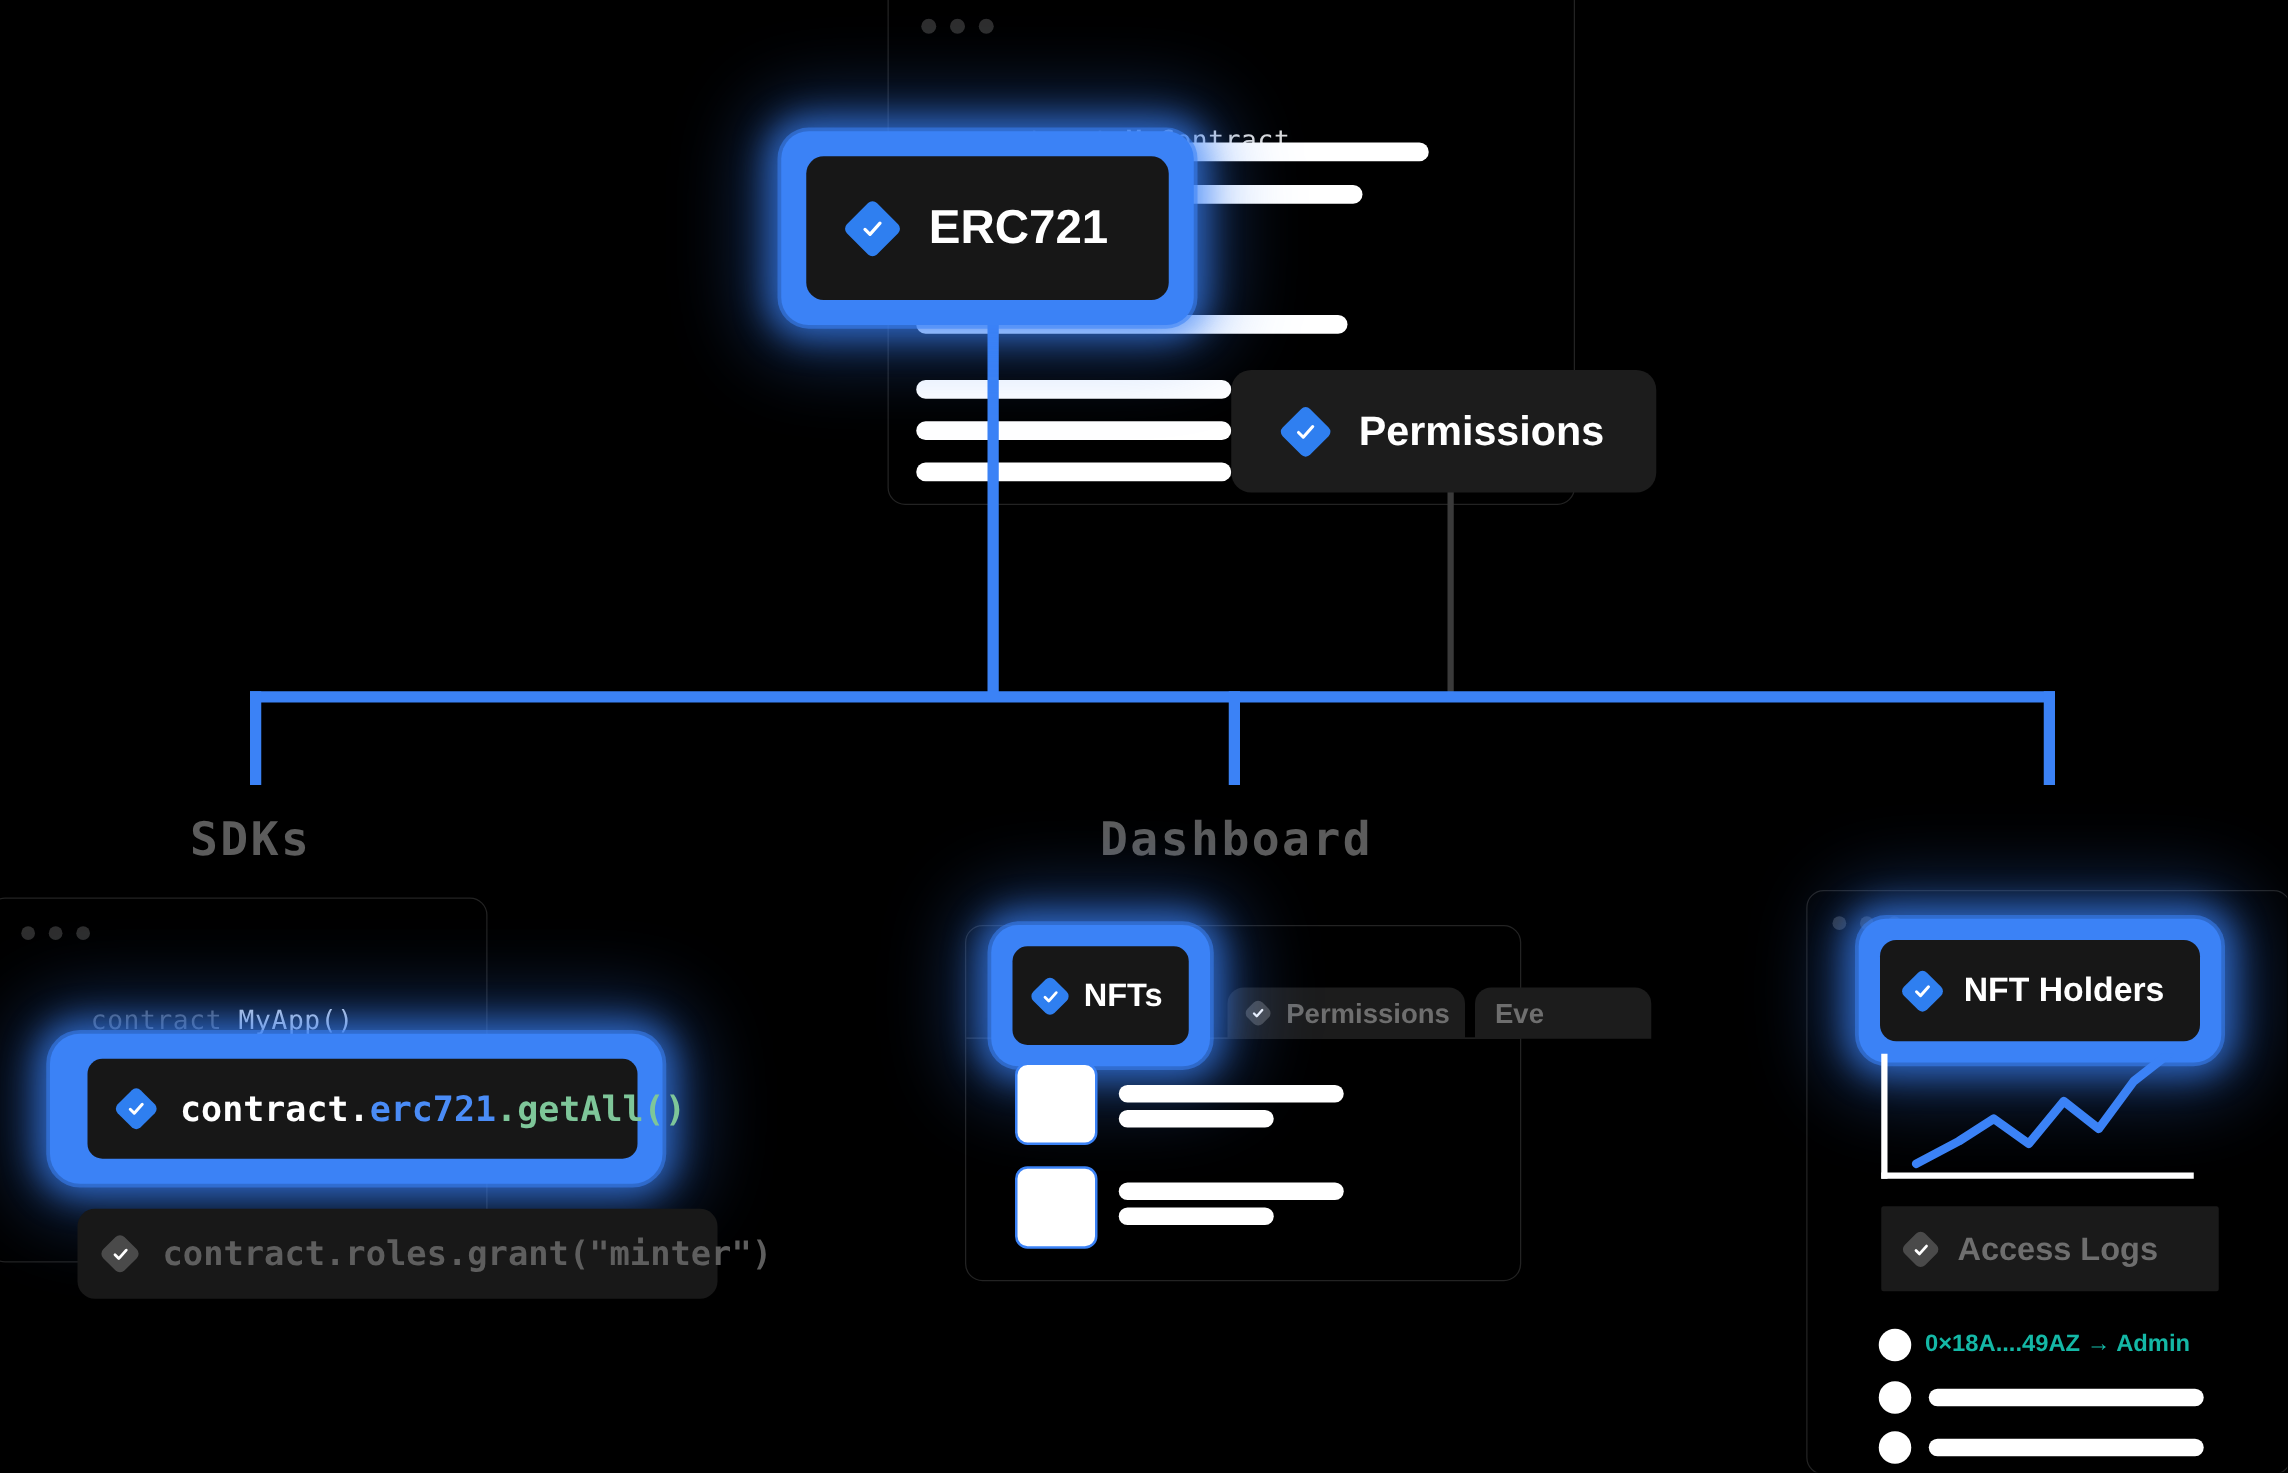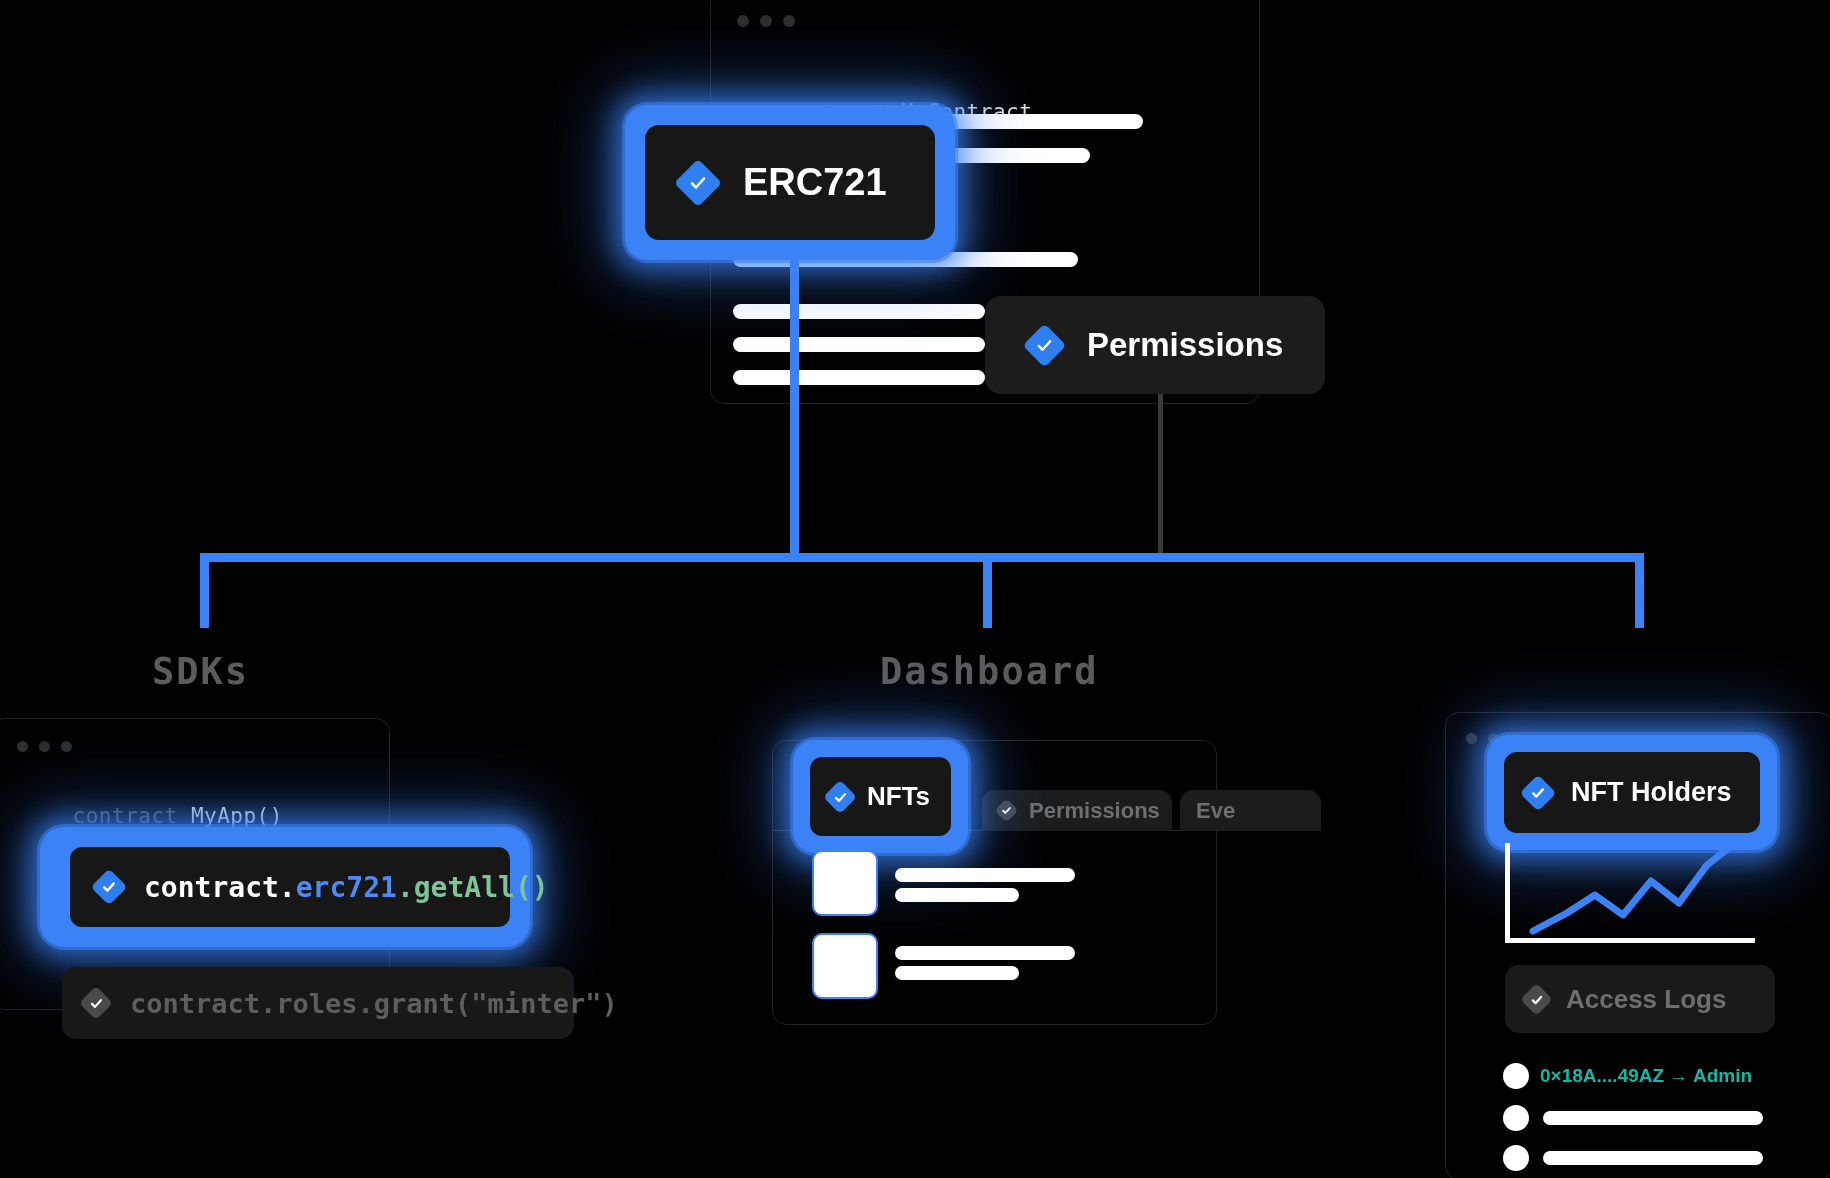--- a/index.html
+++ b/index.html
@@ -331,21 +331,21 @@
   </div>
 
   <div class="chartbox" style="left:1505px; top:843px; width:265px; height:105px;">
     <div class="axis-v" style="left:0; top:0; width:5px; height:100px;"></div>
     <div class="axis-h" style="left:0; top:95px; width:250px; height:5px;"></div>
     <svg width="265" height="105" viewBox="0 0 265 105" style="position:absolute; left:0; top:0;">
       <polyline points="28,88 62,70 90,52 118,72 146,38 174,60 202,22 230,0" fill="none" stroke="#3b82f6" stroke-width="7" stroke-linecap="round" stroke-linejoin="round"></polyline>
     </svg>
   </div>
 
-  <div class="pill" style="left:1505px; top:965px; width:270px; height:68px; padding-left:20px; background:#1a1a1a; border-radius:14px;">
+  <div class="pill" style="left:1505px; top:965px; width:270px; height:68px; padding-left:20px; background:#1a1a1a; border-radius:2px;">
     <span class="diamond grey" style="width:23px;height:23px;">
       <span class="tick">
         <svg width="14" height="14" viewBox="0 0 20 20" aria-hidden="true">
           <path d="M4 10.5 L8 14.5 L16 5.5" fill="none" stroke="#ffffff" stroke-width="3.2" stroke-linecap="round" stroke-linejoin="round"></path>
         </svg>
       </span>
     </span>
     <span class="label dim" style="font-size:26px; margin-left:18px;">Access Logs</span>
   </div>
 

